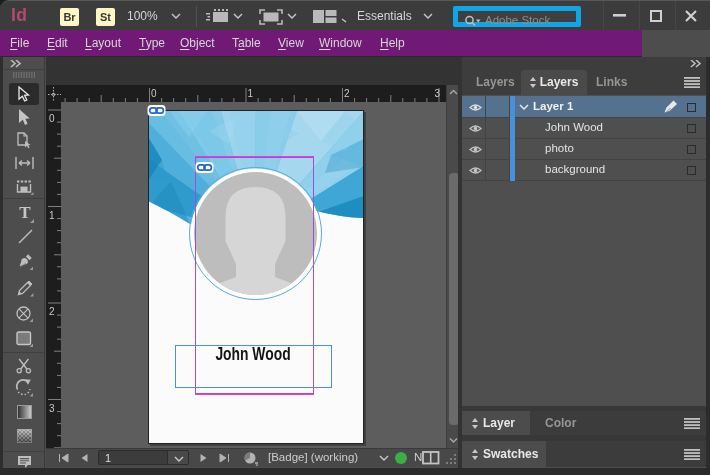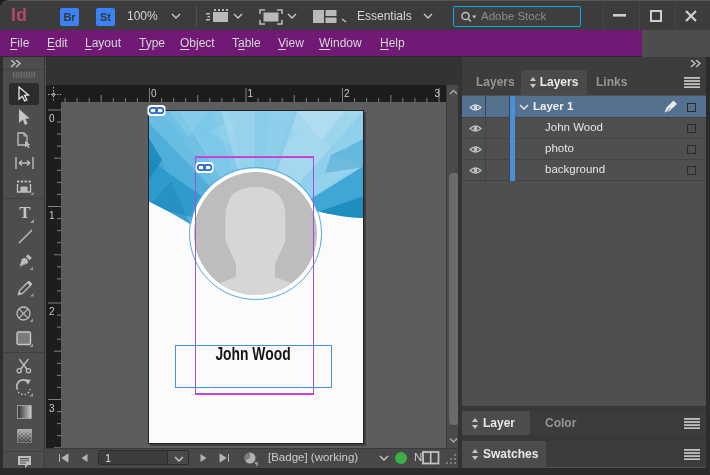--- a/index.html
+++ b/index.html
@@ -3,21 +3,21 @@
 <meta charset="utf-8">
 <style>
   html,body{margin:0;padding:0;width:710px;height:475px;overflow:hidden;
     font-family:"Liberation Sans",sans-serif;background:#4d4d4d;}
   *{box-sizing:border-box;}
   .abs{position:absolute;}
   #stage{position:relative;width:710px;height:475px;}
   
   #titlebar{left:0;top:0;width:710px;height:30px;background:#3c3c3c;border-top:1px solid #585858;border-radius:9px 0 0 0;}
   #logo{left:11px;top:4px;font-weight:bold;font-size:17.5px;color:#b34a72;letter-spacing:0.5px;}
-  .appbtn{top:7px;width:19px;height:18px;background:#3b82f6;color:#383838;font-weight:bold;
+  .appbtn{top:7px;width:19px;height:18px;background:#fef9c3;color:#383838;font-weight:bold;
     font-size:11px;text-align:center;line-height:18px;border-radius:2px;}
   #zoomtxt{left:127px;top:8px;font-size:12px;color:#d6d6d6;}
   #menubar{left:0;top:30px;width:642px;height:27px;background:#701a75;border-bottom:1px solid #2a2a2a;}
   .mi{position:absolute;top:6px;font-size:12px;color:#d6d6d6;}
   .mi u{text-decoration:underline;text-underline-offset:2px;}
   
   #leftedge{left:0;top:57px;width:3px;height:411px;background:#2e2e2e;}
   #tools{left:3px;top:57px;width:42px;height:411px;background:#4d4d4d;border-right:1px solid #3a3a3a;}
   #seltool{left:6px;top:26px;width:30px;height:22px;background:#2b2b2b;border-radius:3px;}
   
@@ -101,21 +101,21 @@
       <rect x="12.5" y="7.5" width="11" height="5.5" fill="#b9b9b9"></rect>
     </svg>
     <svg class="abs" style="left:341px;top:17px" width="7" height="6">
         <path d="M1 1 L5 4" stroke="#c8c8c8" stroke-width="1.3" fill="none"></path>
         <path d="M5 1 L5 4 L1.5 4" stroke="#c8c8c8" stroke-width="0" fill="#c8c8c8" opacity="0"></path>
       </svg>
     <div class="abs" style="left:357px;top:8px;font-size:12px;color:#d6d6d6">Essentials</div>
     <svg class="abs" style="left:423px;top:12px" width="10" height="7">
         <path d="M1 1 L5 5 L9 1" stroke="#c8c8c8" stroke-width="1.4" fill="none"></path>
       </svg>
-    <div class="abs" style="left:453px;top:5px;width:128px;height:21px;background:#3f3f3f;border:1px solid #0ea5e9;border-radius:2px">
+    <div class="abs" style="left:453px;top:5px;width:128px;height:21px;background:#3f3f3f;border:5px solid #0ea5e9;border-radius:2px">
       <svg class="abs" style="left:6px;top:4px" width="18" height="13">
         <circle cx="5.5" cy="5" r="3.6" stroke="#c0c0c0" stroke-width="1.5" fill="none"></circle>
         <path d="M8.2 7.7 L11 10.5" stroke="#c0c0c0" stroke-width="1.5"></path>
         <path d="M12 4.5 L16.5 4.5 L14.2 7.5 Z" fill="#c0c0c0"></path>
       </svg>
       <div class="abs" style="left:27px;top:3px;font-size:11.5px;color:#8d8d8d">Adobe Stock</div>
     </div>
     <div class="abs" style="left:603px;top:0;width:1px;height:30px;background:#474747"></div>
     <div class="abs" style="left:639px;top:0;width:1px;height:30px;background:#474747"></div>
     <div class="abs" style="left:675px;top:0;width:1px;height:30px;background:#474747"></div>

